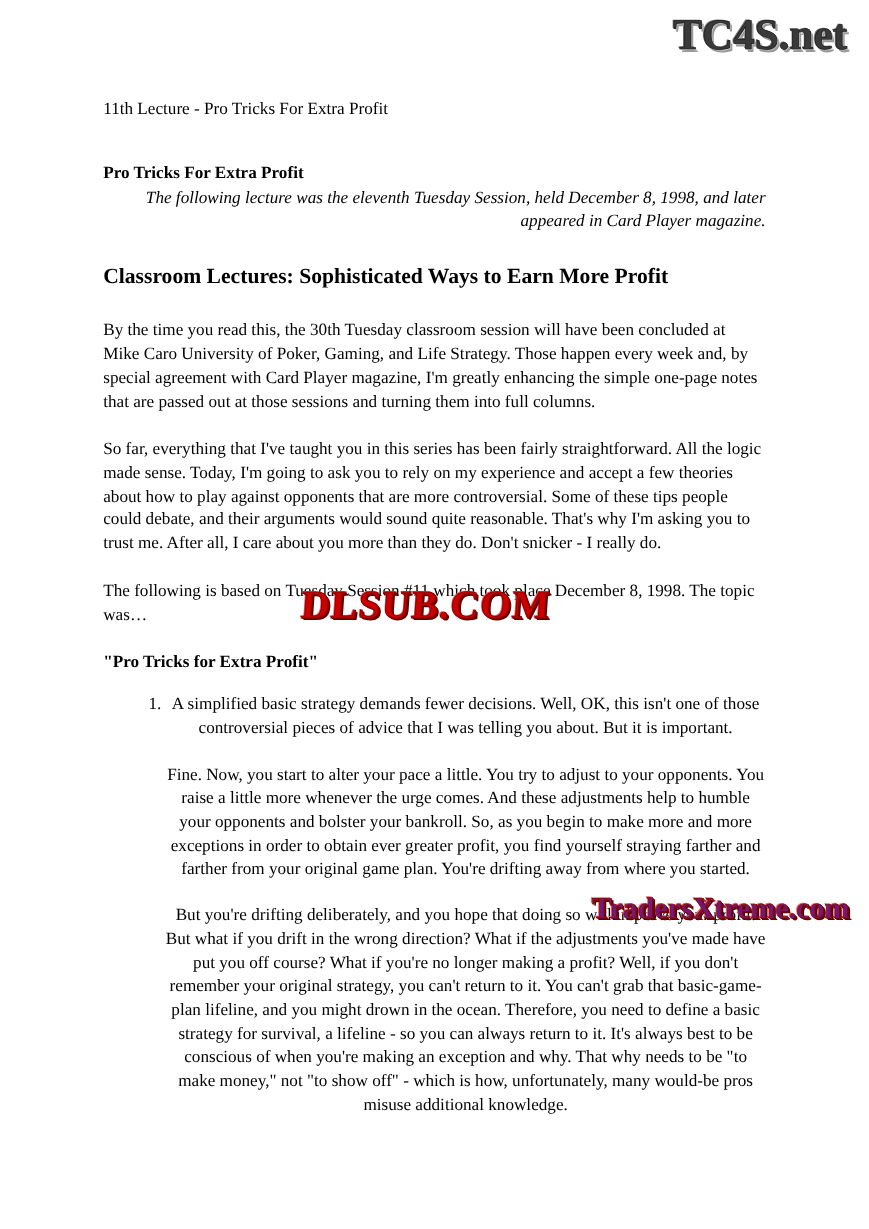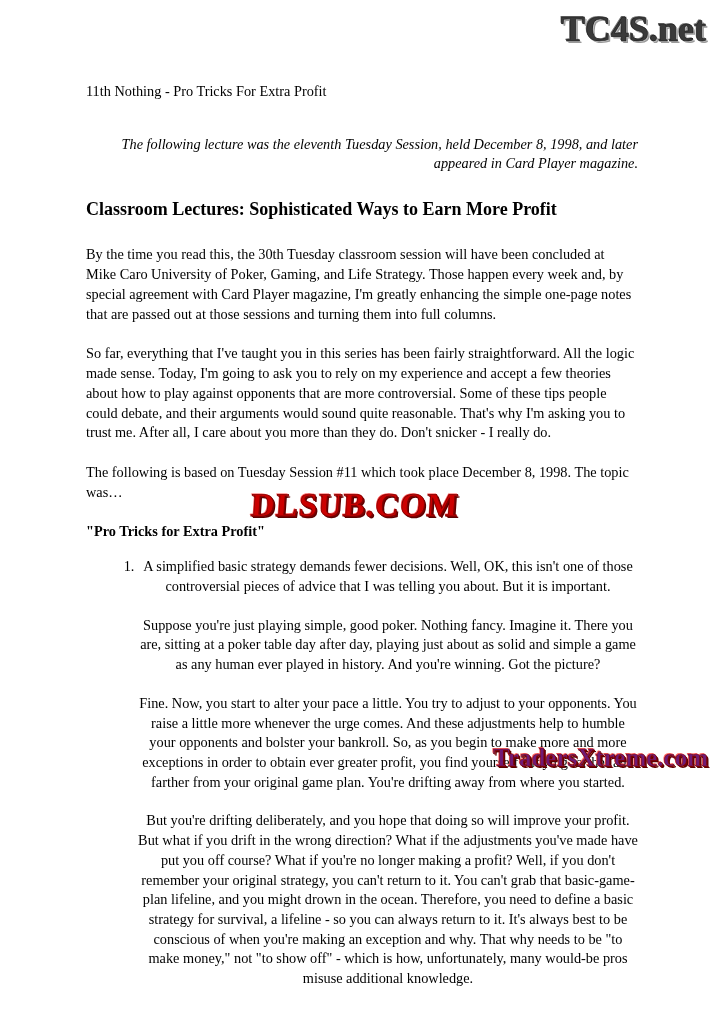--- a/index.html
+++ b/index.html
@@ -142,37 +142,37 @@
 </style>
 </head>
 <body>
 
 <div class="page">
 
   <div class="wm-top">TC4S.net</div>
 
   <div class="doc">
 
-    <p class="header-line">11th Nothing - Pro Tricks For Extra Profit</p>
+    <p class="header-line">11th Lecture - Pro Tricks For Extra Profit</p>
 
+    <p class="title">Pro Tricks For Extra Profit</p>
 
     <p class="subtitle">The following lecture was the eleventh Tuesday Session, held December 8, 1998, and later appeared in Card Player magazine.</p>
 
     <p class="section-head">Classroom Lectures: Sophisticated Ways to Earn More Profit</p>
 
     <p class="body">By the time you read this, the 30th Tuesday classroom session will have been concluded at Mike Caro University of Poker, Gaming, and Life Strategy. Those happen every week and, by special agreement with Card Player magazine, I'm greatly enhancing the simple one-page notes that are passed out at those sessions and turning them into full columns.</p>
     <p class="body">So far, everything that I've taught you in this series has been fairly straightforward. All the logic made sense. Today, I'm going to ask you to rely on my experience and accept a few theories about how to play against opponents that are more controversial. Some of these tips people could debate, and their arguments would sound quite reasonable. That's why I'm asking you to trust me. After all, I care about you more than they do. Don't snicker - I really do.</p>
     <p class="body">The following is based on Tuesday Session #11 which took place December 8, 1998. The topic was…</p>
 
     <p class="quote-head">"Pro Tricks for Extra Profit"</p>
 
     <ol class="list">
       <li>
         <p class="li-para first">A simplified basic strategy demands fewer decisions. Well, OK, this isn't one of those controversial pieces of advice that I was telling you about. But it is important.</p>
-        <p class="li-para">Suppose you're just playing simple, good poker. Nothing fancy. Imagine it. There you are, sitting at a poker table day after day, playing just about as solid and simple a game as any human ever played in history. And you're winning. Got the picture?</p>
         <p class="li-para">Fine. Now, you start to alter your pace a little. You try to adjust to your opponents. You raise a little more whenever the urge comes. And these adjustments help to humble your opponents and bolster your bankroll. So, as you begin to make more and more exceptions in order to obtain ever greater profit, you find yourself straying farther and farther from your original game plan. You're drifting away from where you started.</p>
         <p class="li-para">But you're drifting deliberately, and you hope that doing so will improve your profit. But what if you drift in the wrong direction? What if the adjustments you've made have put you off course? What if you're no longer making a profit? Well, if you don't remember your original strategy, you can't return to it. You can't grab that basic-game-plan lifeline, and you might drown in the ocean. Therefore, you need to define a basic strategy for survival, a lifeline - so you can always return to it. It's always best to be conscious of when you're making an exception and why. That why needs to be "to make money," not "to show off" - which is how, unfortunately, many would-be pros misuse additional knowledge.</p>
       </li>
     </ol>
 
   </div>
 
   <div class="wm-mid">DLSUB.COM</div>
 
   <div class="wm-bottom">TradersXtreme.com</div>

